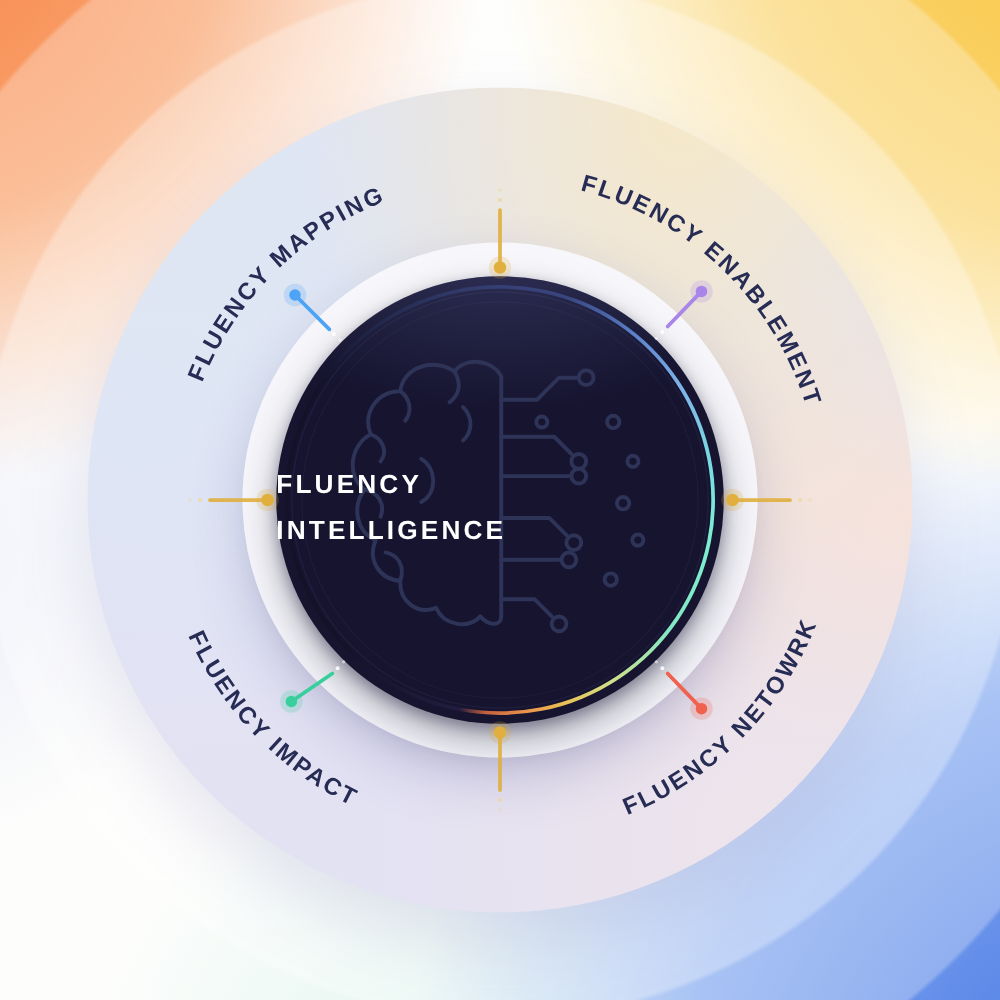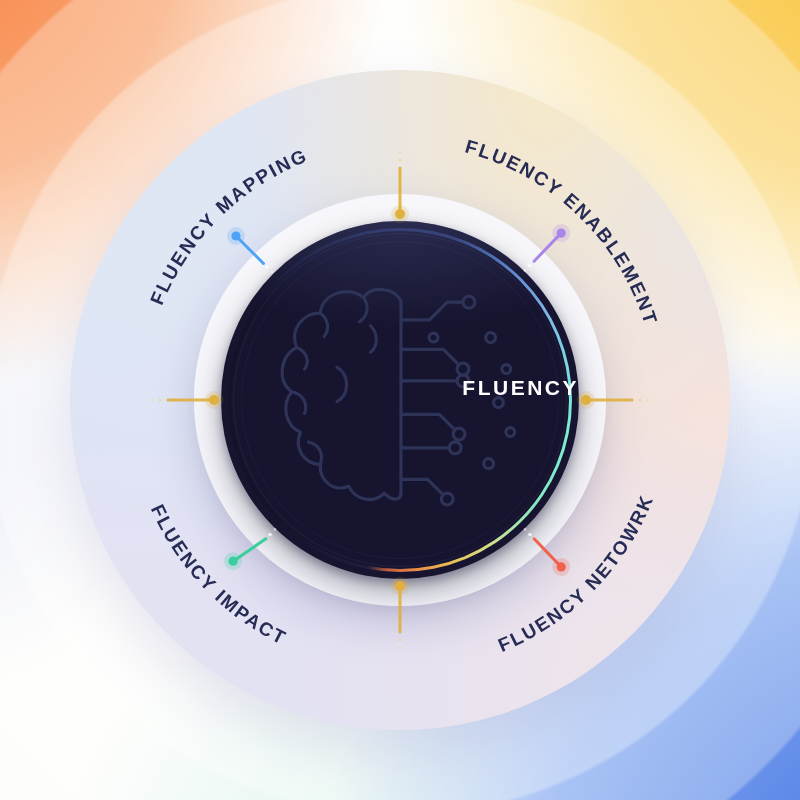--- a/index.html
+++ b/index.html
@@ -48,21 +48,21 @@
       #c2603f 184deg,#221c3e 191deg,#131228 230deg,#131228 300deg,#1c2347 335deg,#273060 360deg);
   }
   .rim::after{content:"";position:absolute;inset:3px;border-radius:50%;background:#16142f;}
   .inner-ring-1{position:absolute;inset:12px;border-radius:50%;border:1.5px solid rgba(130,142,205,0.10);}
   .inner-ring-2{position:absolute;inset:20px;border-radius:50%;border:1.5px solid rgba(130,142,205,0.07);}
   .sheen{position:absolute;inset:0;border-radius:50%;
     background:radial-gradient(120% 72% at 50% -10%, rgba(110,122,188,0.30), rgba(110,122,188,0) 56%);}
   .brain-svg{position:absolute;left:50%;top:50%;transform:translate(-50%,-49%);}
   .center-title{
     position:absolute;left:0;right:0;top:50%;transform:translateY(-31px);
-    text-align:right;line-height:37px;color:#ffffff;
+    text-align:left;line-height:37px;color:#ffffff;
     font-size:21px;font-weight:bold;letter-spacing:2.5px;
   }
   .overlay{position:absolute;left:0;top:0;}
   .arc-label{font-family:"Liberation Sans","DejaVu Sans",sans-serif;font-size:19px;font-weight:bold;letter-spacing:2px;}
   .conn-line{stroke-width:3;stroke-linecap:round;}
   .tick-line{stroke-width:3;stroke-linecap:round;opacity:0.9;}
   .glow{opacity:0.22;}
   .tail-a{opacity:0.85;} .tail-b{opacity:0.55;}
   .gtail-a{opacity:0.8;} .gtail-b{opacity:0.5;}
 </style>
@@ -106,20 +106,21 @@
         <circle cx="48" cy="98" r="6"></circle>
       <circle cx="92" cy="-66" r="5"></circle>
       <circle cx="108" cy="-34" r="4.5"></circle>
       <circle cx="100" cy="0" r="5"></circle>
       <circle cx="112" cy="30" r="4.5"></circle>
       <circle cx="90" cy="62" r="5"></circle>
     </svg>
 
     <div class="center-title">
       <div>FLUENCY</div>
+      <div>INTELLIGENCE</div>
     </div>
   </div>
 
   <svg class="overlay" width="800" height="800" viewBox="0 0 800 800">
     <defs>
       <path id="topArc" d="M 168 508.2 A 256 256 0 1 1 632 508.2"></path>
       <path id="bottomArc" d="M 137.3 470.4 A 272 272 0 0 0 662.7 470.4"></path>
     </defs>
 
     <text class="arc-label" fill="#272c55">

